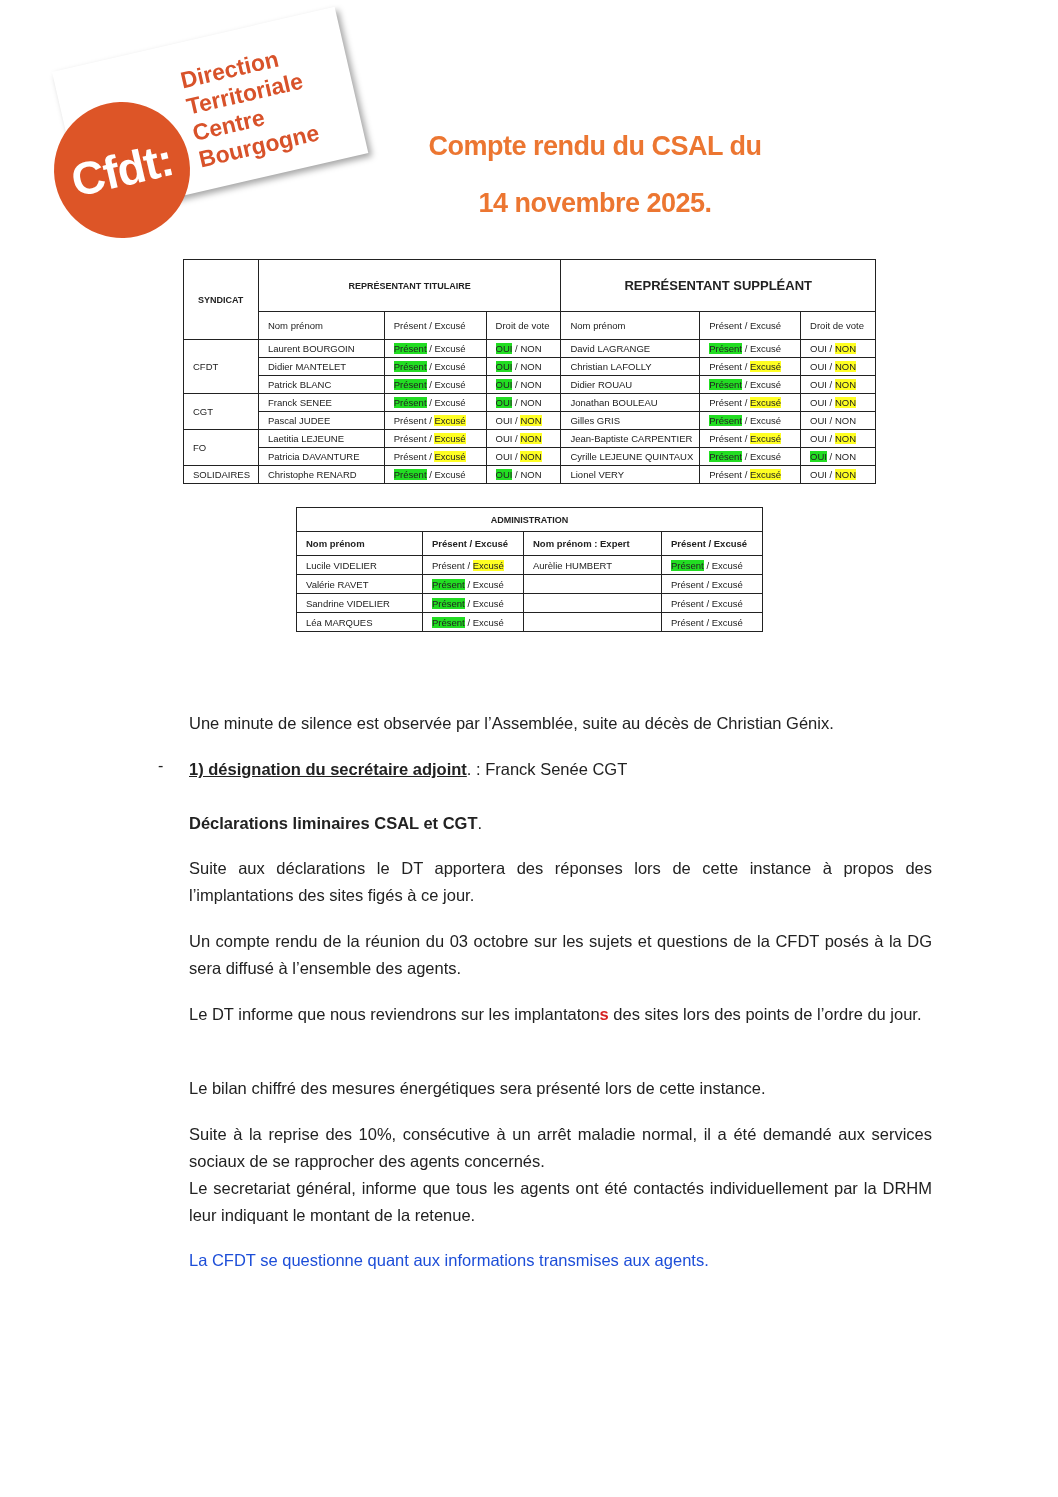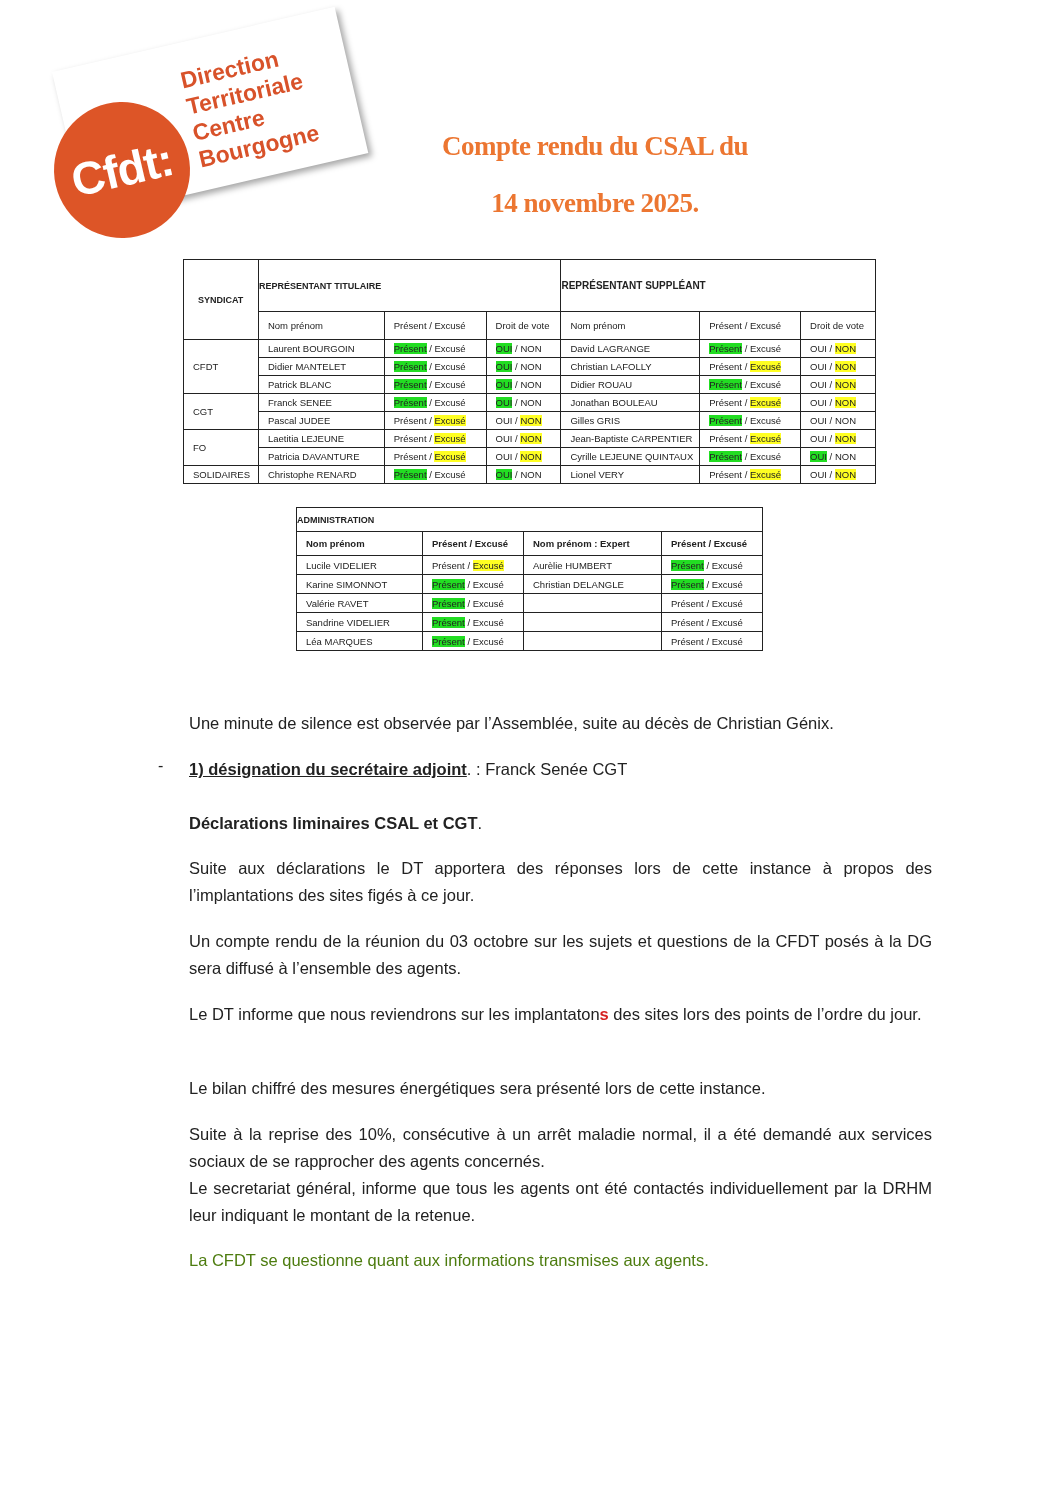--- a/index.html
+++ b/index.html
@@ -9,35 +9,35 @@
   .logo-card { position:absolute; left:14px; top:34px; width:290px; height:150px; background:#fff;
                transform:rotate(-13deg); transform-origin:left top;
                box-shadow: 3px 4px 6px rgba(0,0,0,0.35); }
   .logo-circle { position:absolute; left:16px; top:64px; width:136px; height:136px; border-radius:50%;
                  background:#dd5527; color:#fff; font-weight:bold; font-size:46px;
                  display:flex; align-items:center; justify-content:center; transform:rotate(-13deg);
                  letter-spacing:-1px; }
   .logo-text { position:absolute; left:140px; top:30px; color:#d8522a; font-weight:bold;
                font-size:23px; line-height:27px; transform:rotate(-13deg); transform-origin:left top; }
   .title { position:absolute; left:380px; width:430px; text-align:center; color:#ec7631;
-           font-weight:bold; font-size:27px; font-family:Liberation Serif, serif; letter-spacing:-0.5px; }
+           font-weight:bold; font-size:27px; font-family:Liberation Sans, sans-serif; letter-spacing:-0.5px; }
   .t1 { top:131px; } .t2 { top:188px; }
   table { border-collapse:collapse; position:absolute; font-size:9.5px; }
   td, th { border:1px solid #222; padding:0 0 0 9px; text-align:left; font-weight:normal; }
   .main { left:183px; top:259px; width:693px; }
   .main td { height:17px; }
   .hl-g { background:#22dd22; }
   .hl-y { background:#ffff22; }
   .bold { font-weight:bold; }
-  .center { text-align:left; padding:0; }
+  .center { text-align:center; padding:0; }
   .admin { left:296px; top:507px; width:467px; }
   .admin td { height:18px; }
   .para { position:absolute; left:189px; width:743px; font-size:16.5px; line-height:27px;
           text-align:justify; color:#222; }
-  .para.red { color:#4d7c0f; }
+  .para.red { color:#1d4ed8; }
   .bullet { position:absolute; left:158px; font-size:16px; }
   .u { text-decoration:underline; font-weight:bold; }
   .redch { color:#d62020; font-weight:bold; }
 </style>
 </head>
 <body>
 
 <div class="logo">
   <div class="logo-card"></div>
   <div class="logo-circle">Cfdt:</div>
@@ -59,21 +59,21 @@
       <col style="width:102px">
       <col style="width:75px">
     <col style="width:139px">
       <col style="width:101px">
       <col style="width:75px">
   </colgroup>
   <tbody>
       <tr style="height:52px">
     <td rowspan="2" class="bold" style="font-size:9px;padding-left:14px">SYNDICAT</td>
     <td colspan="3" class="bold center" style="font-size:9px">REPRÉSENTANT TITULAIRE</td>
-    <td colspan="3" class="bold center" style="font-size:10px">REPRÉSENTANT SUPPLÉANT</td>
+    <td colspan="3" class="bold center" style="font-size:13px">REPRÉSENTANT SUPPLÉANT</td>
   </tr>
   <tr style="height:28px">
     <td>Nom prénom</td>
     <td>Présent / Excusé</td>
     <td style="line-height:12px">Droit de vote</td>
     <td>Nom prénom</td>
     <td>Présent / Excusé</td>
     <td style="line-height:12px">Droit de vote</td>
   </tr>
   </tbody>
@@ -168,26 +168,20 @@
   </tr>
   </tbody>
     <tbody id="admin-body">
       <tr>
         <td>Lucile VIDELIER</td>
         <td><span>Présent</span><span> / </span><span class="hl-y">Excusé</span></td>
         <td>Aurèlie HUMBERT</td>
         <td><span class="hl-g">Présent</span><span> / </span><span>Excusé</span></td>
       </tr>
       <tr>
-        <td>Karine SIMONNOT</td>
-        <td><span class="hl-g">Présent</span><span> / </span><span>Excusé</span></td>
-        <td>Christian DELANGLE</td>
-        <td><span class="hl-g">Présent</span><span> / </span><span>Excusé</span></td>
-      </tr>
-      <tr>
         <td>Valérie RAVET</td>
         <td><span class="hl-g">Présent</span><span> / </span><span>Excusé</span></td>
         <td></td>
         <td><span>Présent</span><span> / </span><span>Excusé</span></td>
       </tr>
       <tr>
         <td>Sandrine VIDELIER</td>
         <td><span class="hl-g">Présent</span><span> / </span><span>Excusé</span></td>
         <td></td>
         <td><span>Présent</span><span> / </span><span>Excusé</span></td>

